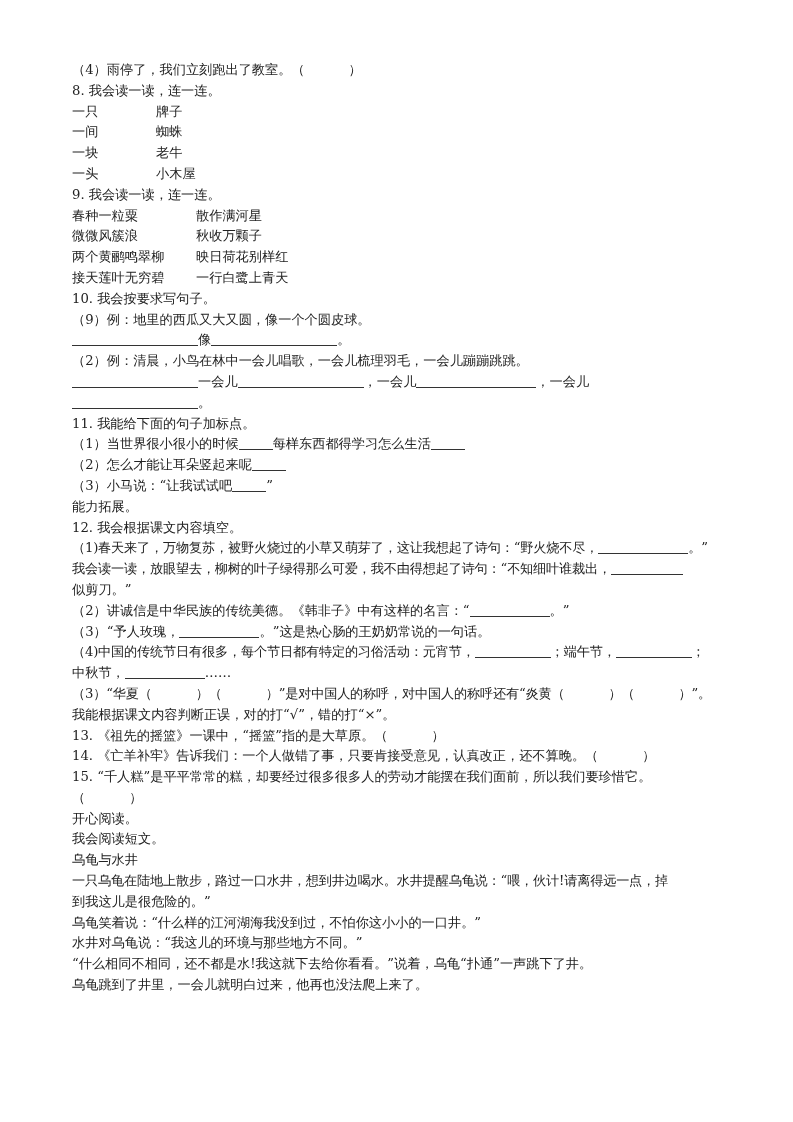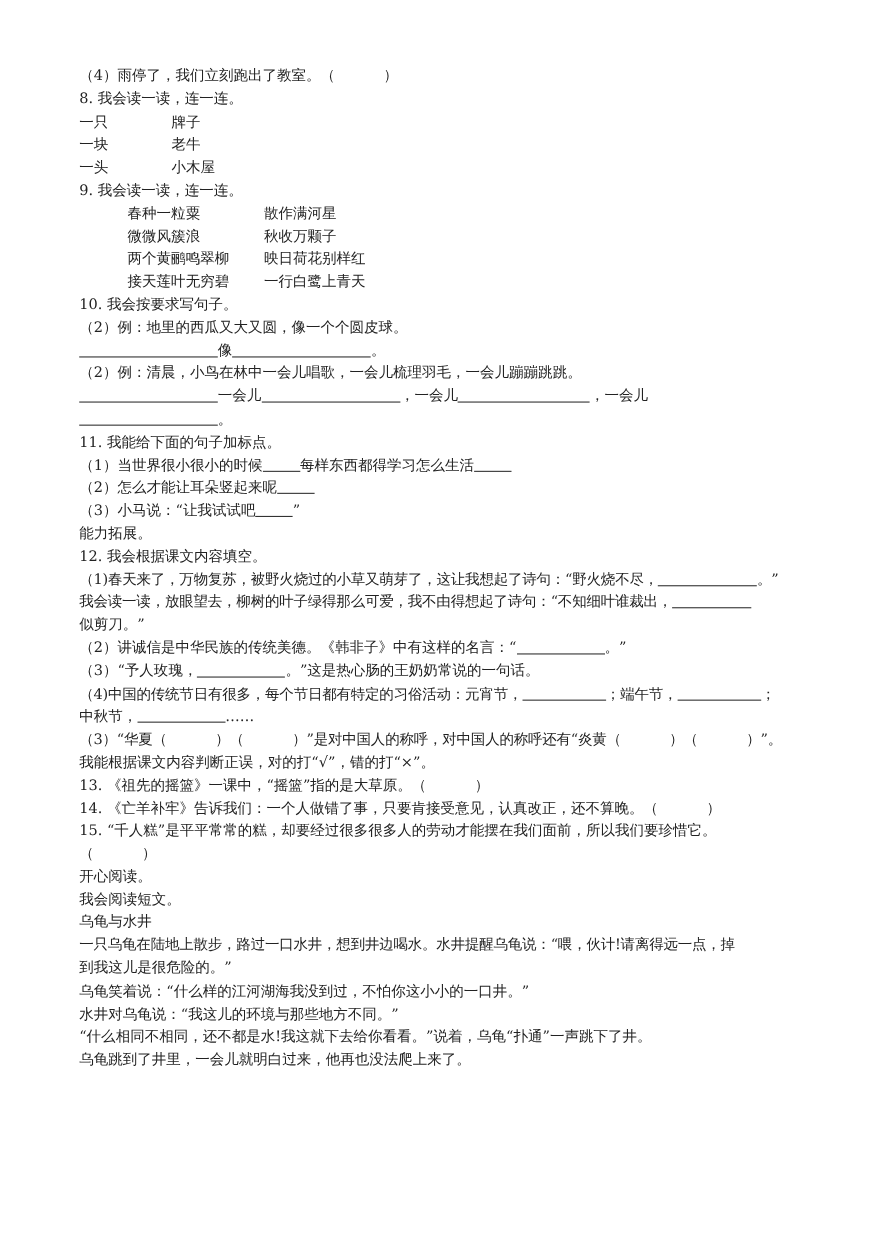--- a/index.html
+++ b/index.html
@@ -8,44 +8,45 @@
     font-family: "DejaVu Serif", "Liberation Serif", serif;
     color: #222222; font-size: 13.2px;
   }
   .page { position: absolute; left: 72px; top: 60px; width: 660px; }
   .line { height: 20.8px; line-height: 20.8px; white-space: nowrap; }
   .tight { letter-spacing: -0.2px; }
   .blank { display: inline-block; border-bottom: 1px solid #333; height: 14px; vertical-align: -2px; }
   .short { display: inline-block; border-bottom: 1px solid #333; height: 14px; vertical-align: -2px; width: 34px; }
   .paren { display: inline-block; width: 44px; }
   .c1 { display: inline-block; width: 84px; }
-  .c2 { display: inline-block; width: 124px; margin-left: 44px; }
+  .c2 { display: inline-block; width: 124px; }
 </style>
 </head>
 <body>
 
 <div class="page">
 
   <div class="line">
     <span>（4）雨停了，我们立刻跑出了教室。（</span><span class="paren"></span><span>）</span>
   </div>
 
   <div class="line">8. 我会读一读，连一连。</div>
   <div class="line"><span class="c1">一只</span><span>牌子</span></div>
+  <div class="line"><span class="c1">一间</span><span>蜘蛛</span></div>
   <div class="line"><span class="c1">一块</span><span>老牛</span></div>
   <div class="line"><span class="c1">一头</span><span>小木屋</span></div>
 
   <div class="line">9. 我会读一读，连一连。</div>
   <div class="line"><span class="c2">春种一粒粟</span><span>散作满河星</span></div>
   <div class="line"><span class="c2">微微风簇浪</span><span>秋收万颗子</span></div>
   <div class="line"><span class="c2">两个黄鹂鸣翠柳</span><span>映日荷花别样红</span></div>
   <div class="line"><span class="c2">接天莲叶无穷碧</span><span>一行白鹭上青天</span></div>
 
   <div class="line">10. 我会按要求写句子。</div>
-  <div class="line">（2）例：地里的西瓜又大又圆，像一个个圆皮球。</div>
+  <div class="line">（9）例：地里的西瓜又大又圆，像一个个圆皮球。</div>
   <div class="line">
     <span class="blank" style="width:126px"></span><span>像</span><span class="blank" style="width:126px"></span><span>。</span>
   </div>
   <div class="line">（2）例：清晨，小鸟在林中一会儿唱歌，一会儿梳理羽毛，一会儿蹦蹦跳跳。</div>
   <div class="line">
     <span class="blank" style="width:126px"></span><span>一会儿</span><span class="blank" style="width:126px"></span><span>，一会儿</span><span class="blank" style="width:120px"></span><span>，一会儿</span>
   </div>
   <div class="line">
     <span class="blank" style="width:126px"></span><span>。</span>
   </div>

